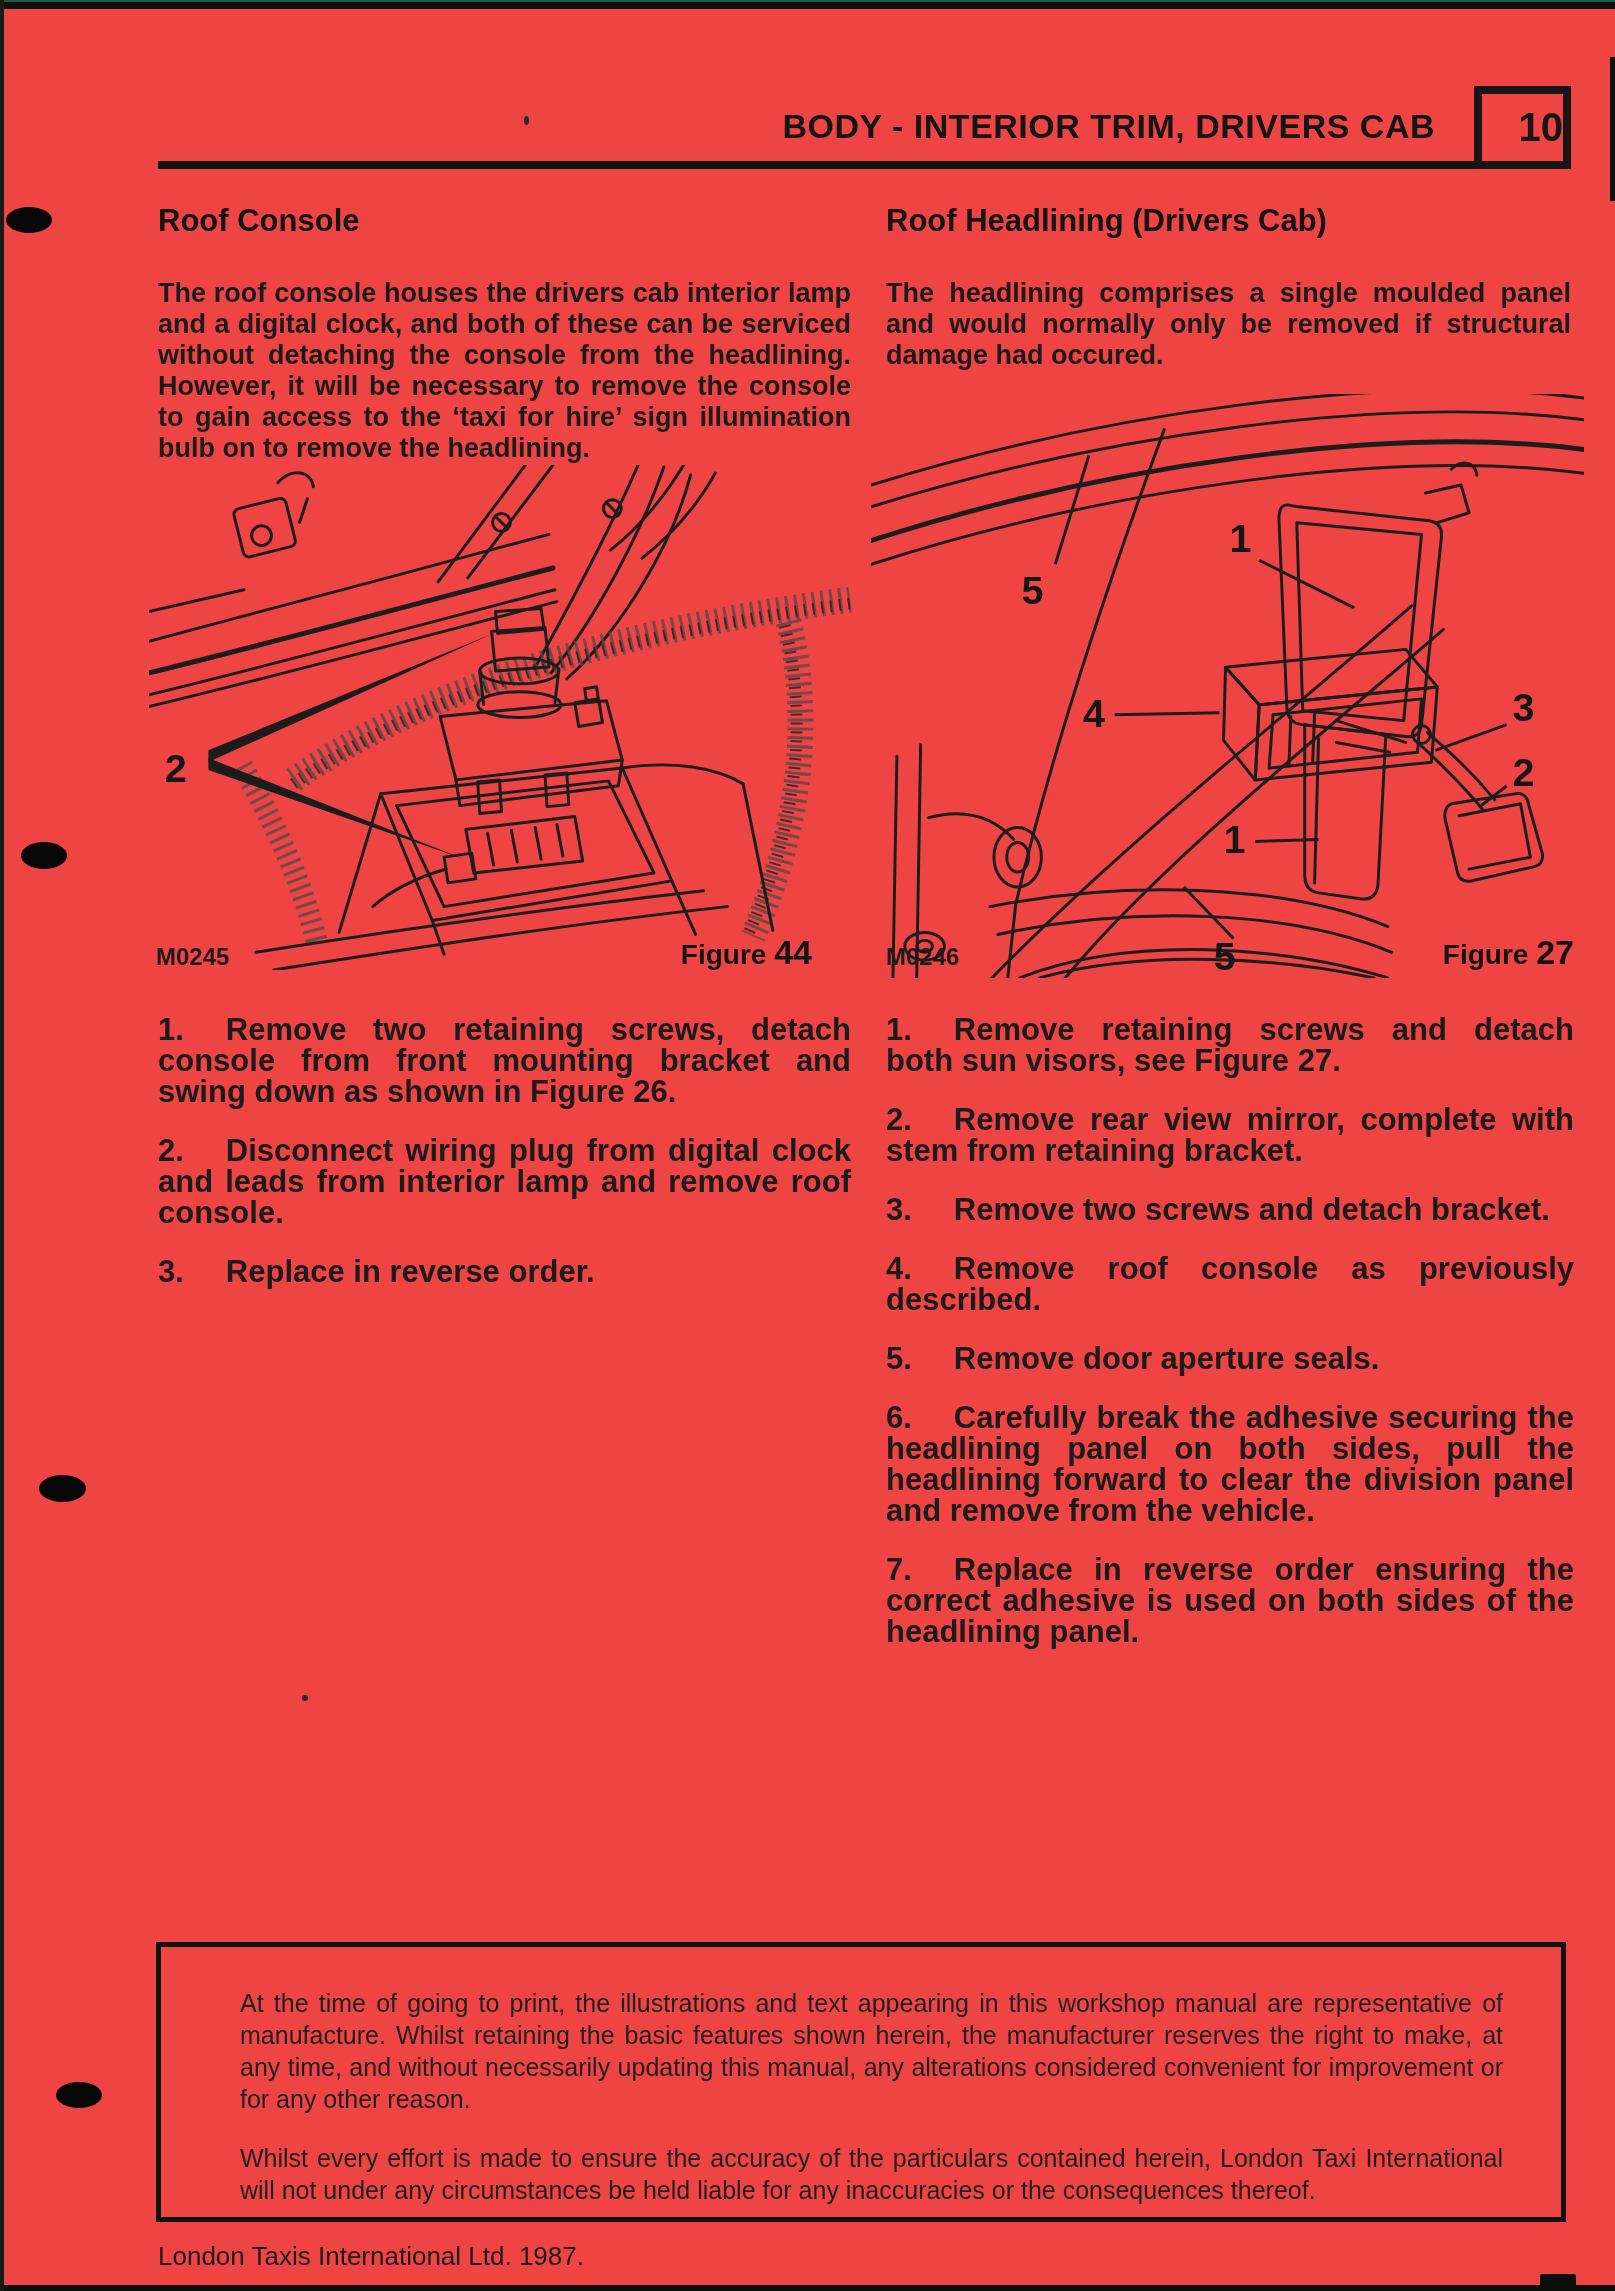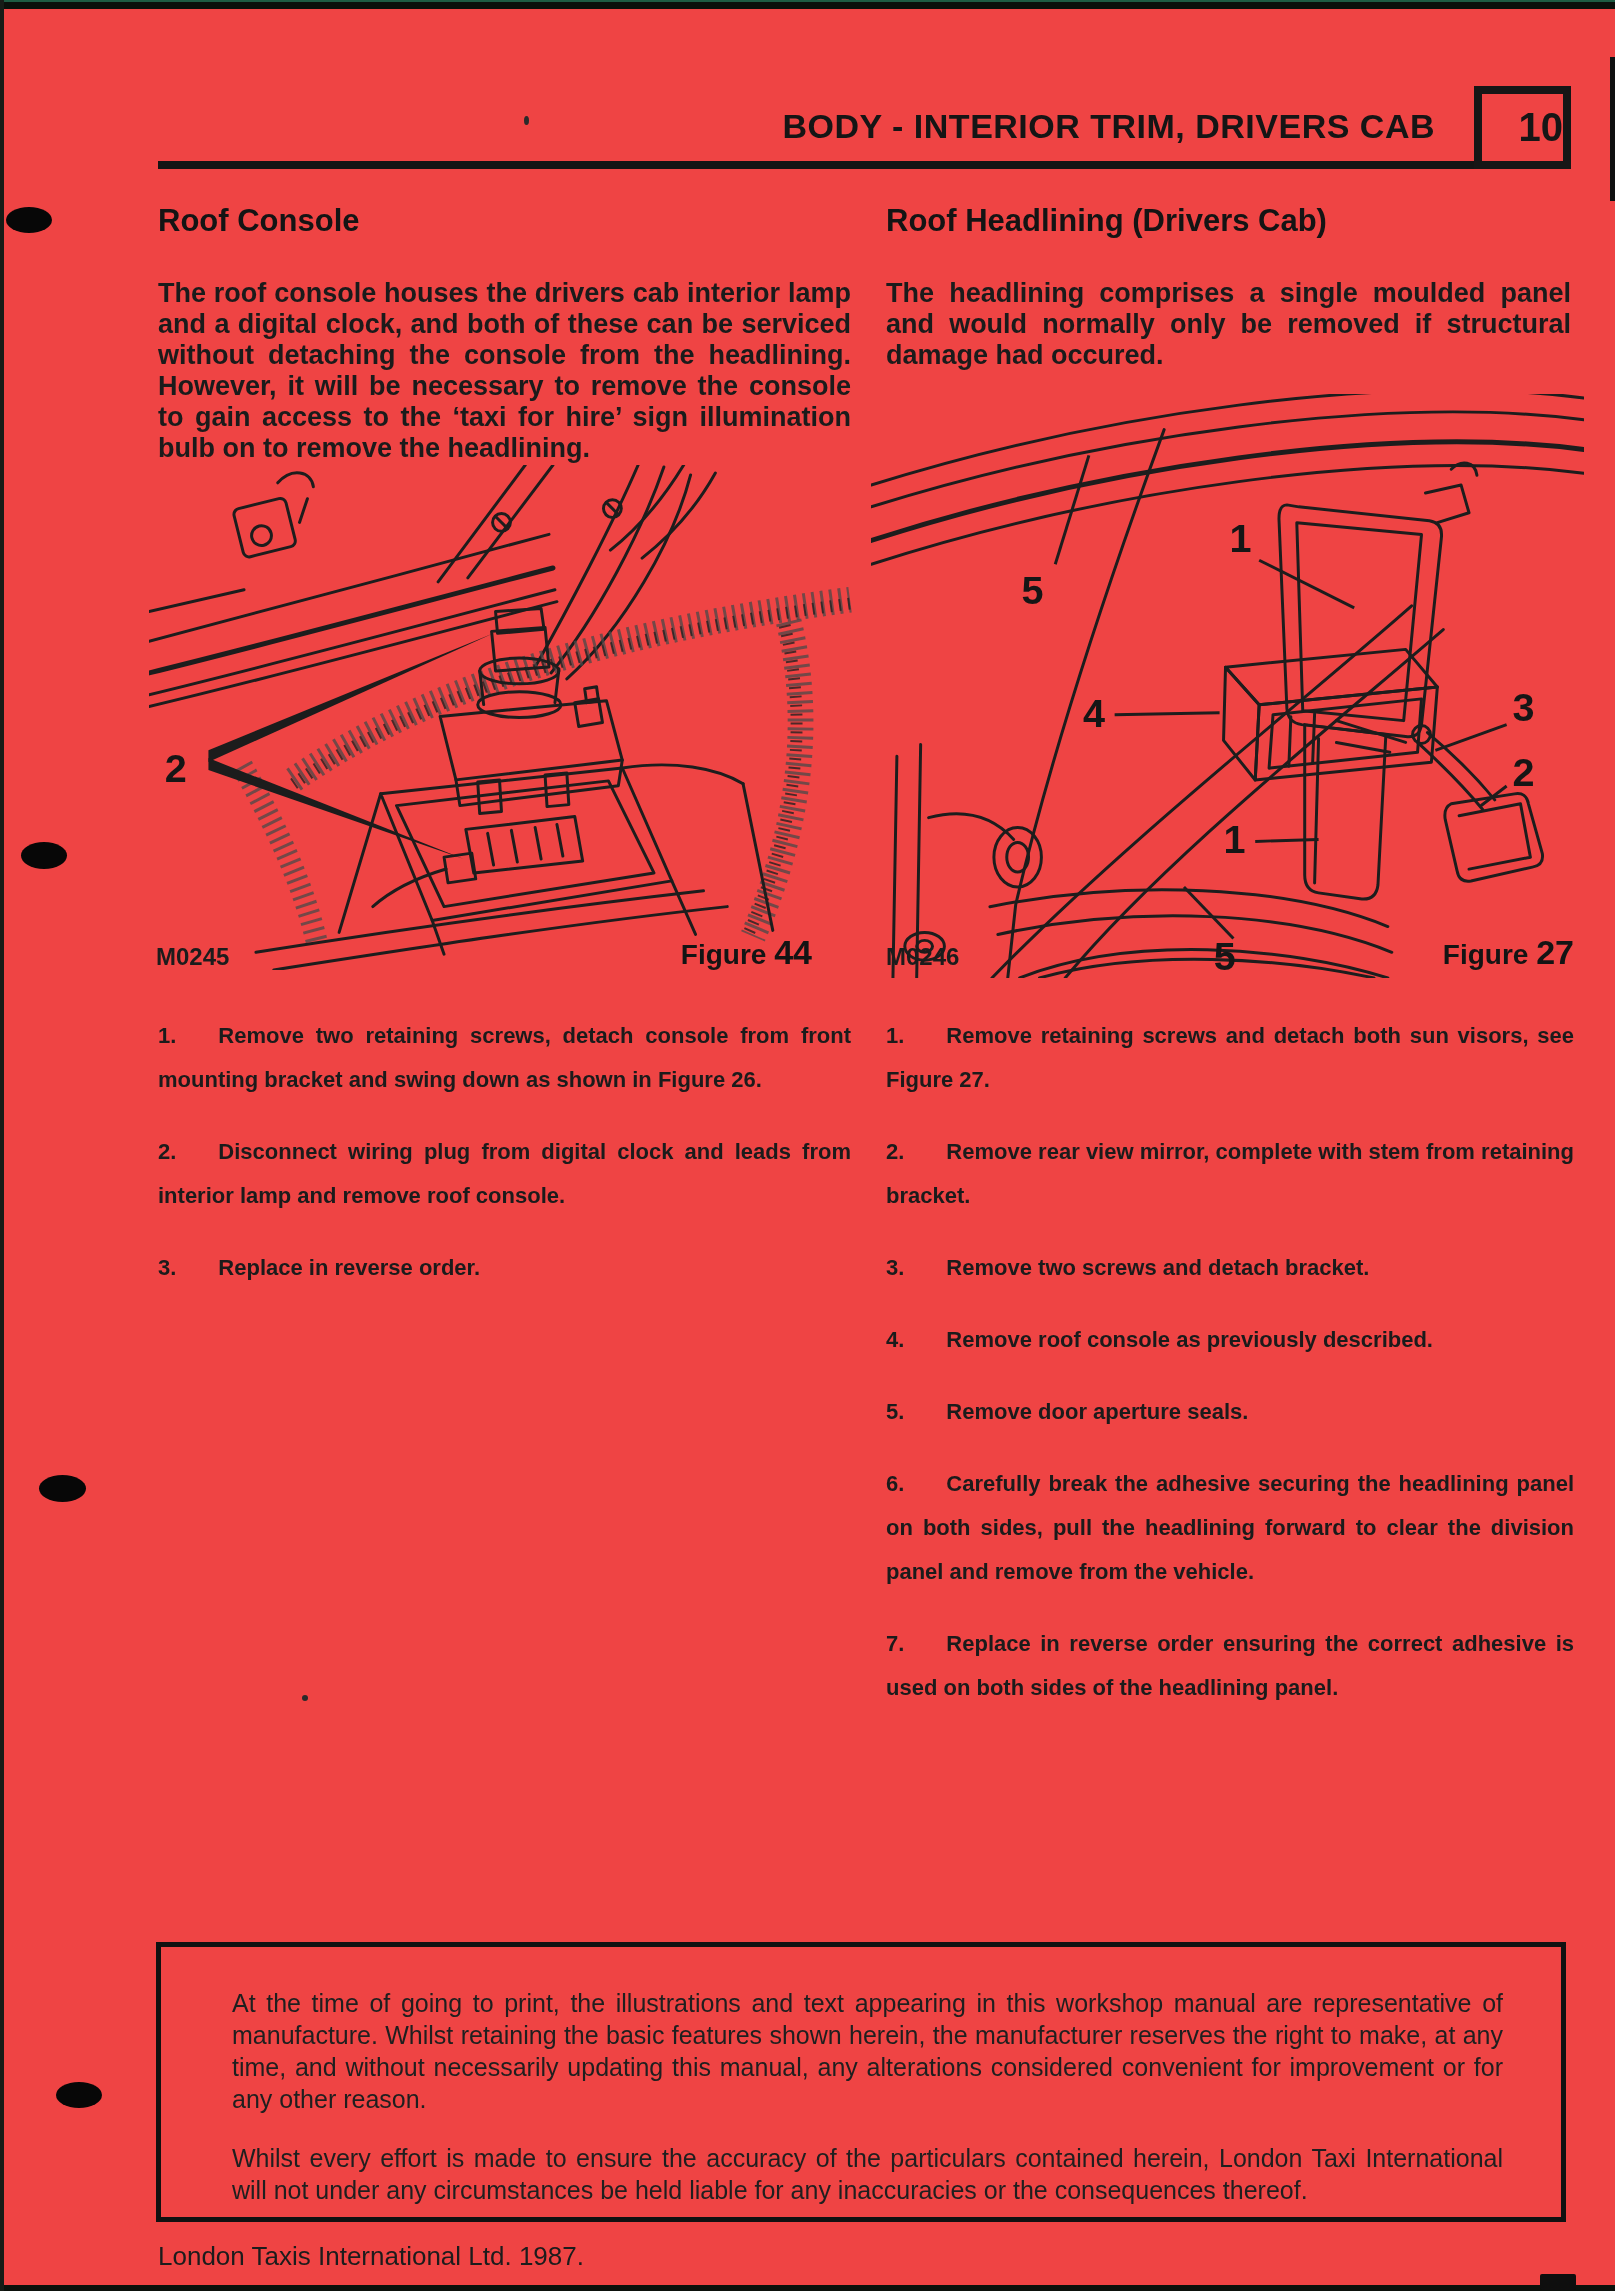--- a/index.html
+++ b/index.html
@@ -29,21 +29,21 @@
   .header-rule{position:absolute;left:158px;top:161px;width:1317px;height:8px;background:#141414;}
   .page-num-box{position:absolute;left:1474px;top:86px;width:81px;height:67px;
     border:8px solid #161616;display:flex;align-items:center;justify-content:flex-end;
     font-size:40px;font-weight:700;color:#161616;}
 
   
   .h2{position:absolute;font-size:31px;font-weight:700;color:#141414;}
   .body-text{position:absolute;font-size:27px;line-height:31px;font-weight:600;
     text-align:justify;color:#1b1b1b;}
   .steps{position:absolute;}
-  .step{font-size:22px;line-height:44px;font-weight:600;text-align:justify;
+  .step{font-size:31px;line-height:31px;font-weight:600;text-align:justify;
     color:#1b1b1b;margin:0 0 28px 0;}
   .step .num{font-weight:700;padding-right:42px;}
 
   
   .fig{position:absolute;}
   .figref{position:absolute;font-size:24px;font-weight:600;color:#1c1c1c;}
   .figcap{position:absolute;font-size:28px;font-weight:700;color:#141414;white-space:nowrap;}
   .figcap .big{font-size:34px;}
   svg .ln{stroke:#1d1d1d;fill:none;stroke-width:3;stroke-linecap:round;stroke-linejoin:round;}
   svg .ln5{stroke:#1d1d1d;fill:none;stroke-width:5;stroke-linecap:round;}
@@ -51,21 +51,21 @@
   svg .stip2{stroke:#222;fill:none;stroke-dasharray:2 7;opacity:.8;}
   svg .callout{font-family:"Liberation Sans","DejaVu Sans",sans-serif;
     font-size:40px;font-weight:700;fill:#161616;}
   svg .leader{stroke:#1d1d1d;stroke-width:3;fill:none;}
   svg .wedge{fill:#1c1c1c;stroke:none;}
 
   
   .disclaimer{position:absolute;left:156px;top:1942px;width:1410px;height:280px;
     border:5px solid #111;box-sizing:border-box;}
   .disclaimer .inner{position:absolute;left:71px;top:40px;width:1271px;}
-  .disclaimer p{margin:0 0 27px 0;font-size:25px;line-height:32px;font-weight:400;
+  .disclaimer p{margin:0 0 27px 8px;font-size:25px;line-height:32px;font-weight:400;
     text-align:justify;color:#1f1f1f;}
   .footer{position:absolute;left:158px;top:2241px;font-size:26px;font-weight:400;color:#1c1c1c;}
 </style>
 </head>
 <body>
 
 <div class="page">
 
   <div class="edge-top"></div>
   <div class="edge-bottom"></div>

